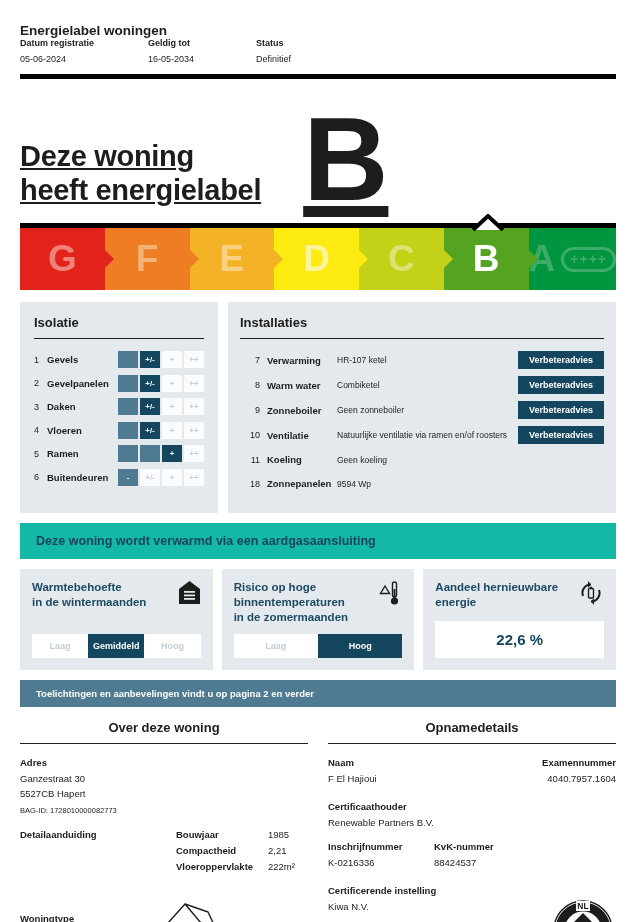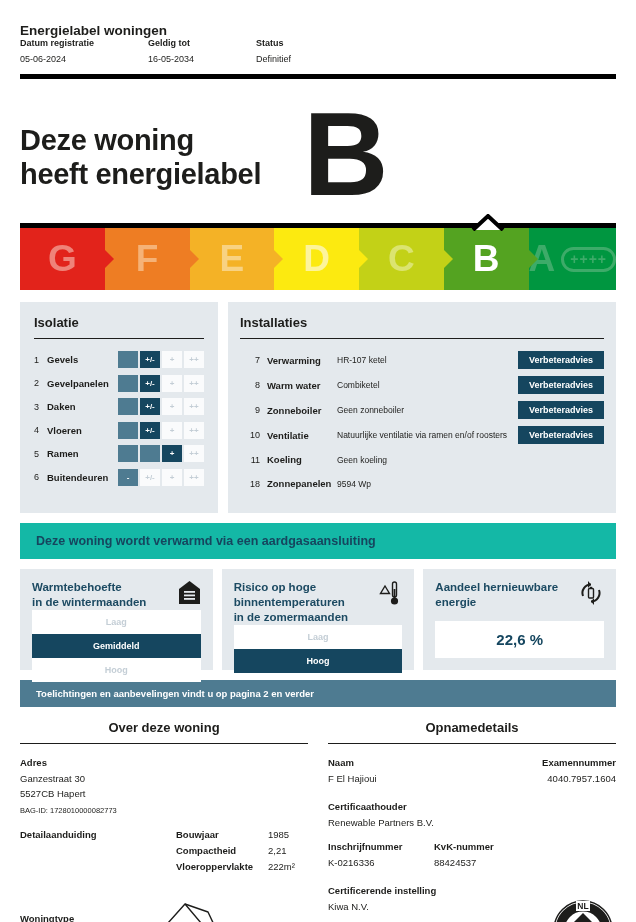--- a/index.html
+++ b/index.html
@@ -19,21 +19,21 @@
   .hdr-field { }
   .hdr-field.f0 { width: 110px; }
   .hdr-field.f1 { width: 128px; }
   .hdr-field.f2 { width: 108px; }
   .hdr-field.f3 { flex: 1; }
   .hdr-label { font-size: 9px; font-weight: bold; }
   .hdr-value { font-size: 9px; margin-top: 6px; }
   .hdr-rule { height: 5px; background: #000; margin-top: 10px; }
 
   
-  .hero { display: flex; align-items: center; margin-top: 20px; height: 108px; }
+  .hero { display: flex; align-items: flex-end; margin-top: 20px; height: 108px; text-decoration: underline; }
   .hero-text { font-size: 29px; font-weight: bold; line-height: 34px; letter-spacing: -0.3px; padding-top: 8px; }
   .hero-grade { font-size: 118px; font-weight: bold; line-height: 96px; margin-left: 42px; margin-top: 2px; }
 
   
   .scale { position: relative; margin-top: 16px; border-top: 5px solid #000; display: flex; height: 67px; }
   .seg { flex: 1; position: relative; display: flex; align-items: center; justify-content: center; }
   .seg-letter { font-size: 37px; font-weight: bold; }
   .seg-pill { border: 3px solid; border-radius: 13px; font-size: 14px; font-weight: bold;
               padding: 1px 6px 2px; margin-left: 6px; letter-spacing: 1px; }
   .chev { position: absolute; right: -9px; top: 50%; transform: translateY(-50%);
@@ -70,21 +70,21 @@
   
   .banner { background: #14b8a6; margin-top: 10px; padding: 11px 16px;
             font-size: 12.5px; font-weight: bold; color: #16455e; }
 
   
   .boxes { display: flex; gap: 9px; margin-top: 10px; }
   .box { background: #e4e9ed; padding: 11px 12px 12px; flex: 1; display: flex; flex-direction: column; height: 101px; }
   .box-head { display: flex; justify-content: space-between; }
   .box-title { font-size: 11.5px; font-weight: bold; color: #1c4a62; line-height: 15px; }
   .box-icon { flex-shrink: 0; margin-left: 4px; }
-  .box-bar { display: flex; gap: 0; margin-top: auto; flex-direction: column; }
+  .box-bar { display: flex; gap: 0; margin-top: auto; }
   .opt { flex: 1; background: #ffffff; text-align: center; font-size: 9px; font-weight: bold;
          color: #c4ced6; padding: 7px 0; }
   .opt.active { background: #15465f; color: #ffffff; }
   .value-bar { background: #ffffff; margin-top: auto; text-align: center;
                font-size: 15px; font-weight: bold; color: #15465f; padding: 10px 0; }
 
   
   .notebar { background: #4e7b91; color: #ffffff; font-size: 9.5px; font-weight: bold;
              padding: 8px 16px; margin-top: 10px; }
 

